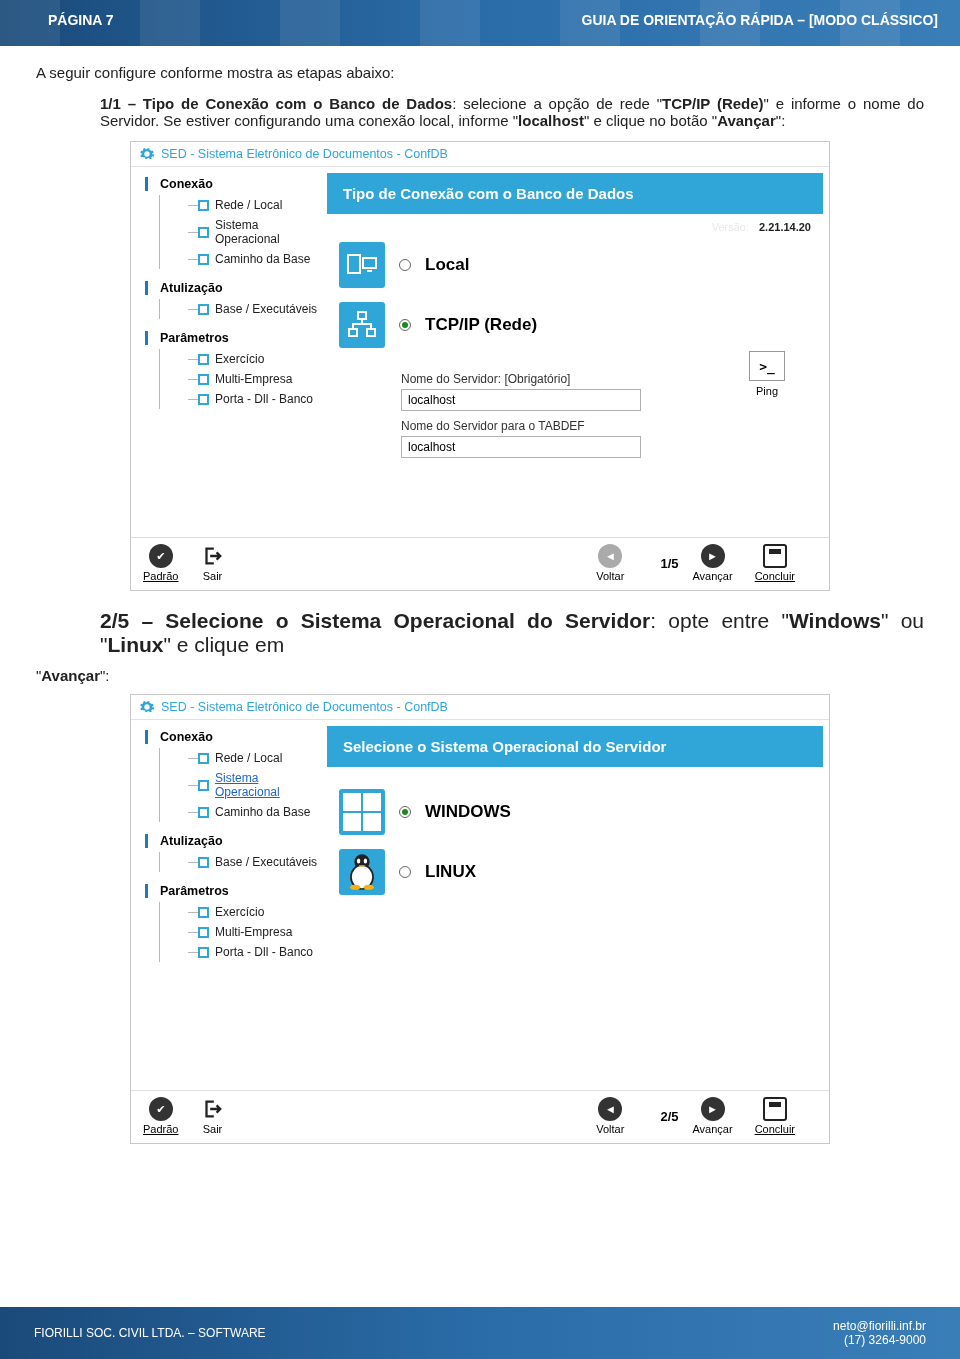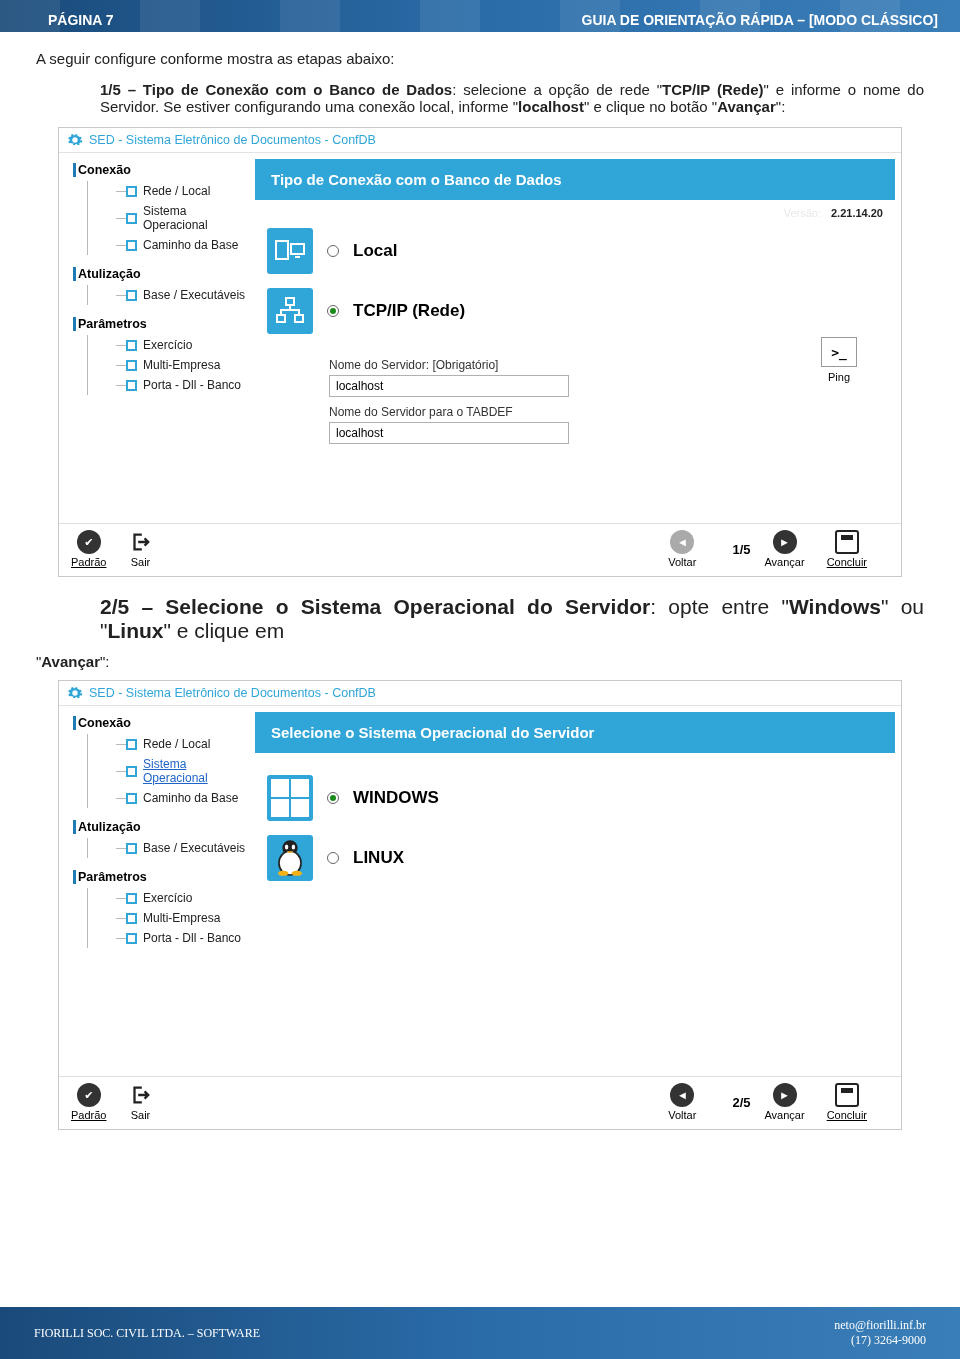--- a/index.html
+++ b/index.html
@@ -1,38 +1,38 @@
 <!DOCTYPE html>
 <html><head>
 <meta charset="utf-8">
 <style>
   * { box-sizing: border-box; margin: 0; padding: 0; }
   body { width: 960px; height: 1359px; font-family: "Segoe UI", Arial, sans-serif; background: #fff; position: relative; }
-  .header-banner { height: 32px; background: linear-gradient(90deg, #1a4a7a 0%, #2a6ca8 50%, #3a7eb8 100%); position: relative; overflow: hidden; }
+  .header-banner { height: 46px; background: linear-gradient(90deg, #1a4a7a 0%, #2a6ca8 50%, #3a7eb8 100%); position: relative; overflow: hidden; }
   .header-banner::before { content:""; position:absolute; inset:0; background: repeating-linear-gradient(90deg, rgba(255,255,255,0.08) 0 60px, transparent 60px 140px); }
   .hdr-left { position:absolute; left:48px; top:12px; color:#fff; font-weight:bold; font-size:14px; }
   .hdr-right { position:absolute; right:22px; top:12px; color:#fff; font-weight:bold; font-size:14px; }
   .page-body { padding: 18px 36px 0 36px; }
   .intro { font-size:15px; color:#222; margin-bottom:14px; }
   .step { font-size:15px; color:#222; margin:12px 0 12px 64px; text-align: justify; }
   .step .lead { font-weight:bold; }
   .step .hl { font-weight:bold; }
   .step2 { font-size:21px; color:#222; margin:14px 0 10px 0; text-align: justify; }
   .step2 .lead { font-weight:bold; }
   .step2 .hl { font-weight:bold; }
   .avancar-label { font-size:15px; color:#222; margin-bottom:10px; }
-  .window { border:1px solid #c9c9c9; background:#fff; margin:4px auto 0 auto; width:844px; font-size:12.5px; }
+  .window { border:1px solid #c9c9c9; background:#fff; margin:4px auto 0 auto; width:700px; font-size:12.5px; }
   .win-title { display:flex; align-items:center; gap:6px; padding:4px 8px; background:#fff; border-bottom:1px solid #e2e2e2; }
   .gear-icon { width:16px; height:16px; color:#2fa5d8; }
   .win-title-text { color:#2fa5d8; font-size:12.5px; }
   .win-body { display:flex; min-height:370px; }
   .win-body.short { min-height:370px; }
   .side { width:196px; padding:10px 6px 10px 14px; }
   .tree-sec { margin-bottom:12px; }
-  .tree-title { font-weight:bold; font-size:12.5px; padding-left:2px; border-left:3px solid #1e7bb5; margin-bottom:4px; }
+  .tree-title { font-weight:bold; font-size:12.5px; padding-left:12px; border-left:3px solid #1e7bb5; margin-bottom:4px; }
   .tree-items { margin-left:14px; border-left:1px solid #b8b8b8;padding-left:28px; }
   .tree-item { display:flex; align-items:center; gap:6px; padding:3px 0 3px 10px; position:relative; }
   .tree-item::before { content:""; position:absolute; left:0; top:50%; width:10px; height:1px; background:#b8b8b8; }
   .tree-box { width:11px; height:11px; border:2px solid #2fa5d8; background:#fff; flex-shrink:0; }
   .tree-label { font-size:12px; color:#222; }
   .tree-label.link { color:#1e64c8; text-decoration: underline; }
   .main { flex:1; position:relative; }
   .panel-head { background:#2fa5d8; color:#fff; font-weight:bold; font-size:15px; padding:12px 16px; margin:6px 6px 0 0; }
   .ver-badge { position:absolute; right:18px; top:54px; color:#e8e8e8; font-size:11px; }
   .ver-badge .v { color:#222; font-weight:bold; margin-left:10px; }
@@ -49,39 +49,39 @@
   .win-footer { border-top:1px solid #ddd; padding:6px 12px 8px 12px; display:flex; align-items:center; }
   .fbtn { display:flex; flex-direction:column; align-items:center; gap:2px; margin-right:22px; font-size:11px; cursor:pointer; }
   .fbtn .ico { width:24px; height:24px; display:flex; align-items:center; justify-content:center; }
   .fbtn .lbl u { text-decoration: underline; }
   .spacer { flex:1; }
   .pager { font-weight:bold; font-size:13px; margin:0 14px; }
   .circ { width:24px; height:24px; border-radius:50%; background:#333; color:#fff; display:flex; align-items:center; justify-content:center; }
   .circ.gray { background:#aaa; }
   .save-ico { width:24px; height:24px; border:2px solid #222; border-radius:3px; position:relative; }
   .save-ico::after { content:""; position:absolute; left:4px; top:3px; width:12px; height:5px; background:#222; }
-  .footer-banner { position:absolute; bottom:0; left:0; right:0; height:52px; background: linear-gradient(90deg, #1a4a7a 0%, #2a6ca8 50%, #3a7eb8 100%); display:flex; align-items:center; justify-content:space-between; padding:0 34px; color:#fff; font-size:12px;font-family:Liberation Serif, serif; }
+  .footer-banner { position:absolute; bottom:0; left:0; right:0; height:52px; background: linear-gradient(90deg, #1a4a7a 0%, #2a6ca8 50%, #3a7eb8 100%); display:flex; align-items:center; justify-content:space-between; padding:0 34px; color:#fff; font-size:12px; }
   .windows-tiles { display:grid; grid-template-columns:18px 18px; grid-template-rows:18px 18px; gap:2px; }
   .windows-tiles span { background:#fff; }
   .tux { width:34px; height:38px; }
 </style>
 </head>
 <body>
 
 <div class="header-banner">
   <div class="hdr-left">PÁGINA 7</div>
   <div class="hdr-right">GUIA DE ORIENTAÇÃO RÁPIDA – [MODO CLÁSSICO]</div>
 </div>
 
 <div class="page-body">
 
   <p class="intro">A seguir configure conforme mostra as etapas abaixo:</p>
 
   <p class="step">
-    <span class="lead">1/5 – Tipo de Conexão com o Banco de Dados</span><span>: selecione a opção de rede "</span><span class="hl">TCP/IP (Rede)</span><span>" e informe o nome do Servidor. Se estiver configurando uma conexão local, informe "</span><span class="hl">localhost</span><span>" e clique no botão "</span><span class="hl">Avançar</span><span>":</span>
+    <span class="lead">1/1 – Tipo de Conexão com o Banco de Dados</span><span>: selecione a opção de rede "</span><span class="hl">TCP/IP (Rede)</span><span>" e informe o nome do Servidor. Se estiver configurando uma conexão local, informe "</span><span class="hl">localhost</span><span>" e clique no botão "</span><span class="hl">Avançar</span><span>":</span>
   </p>
 
   <div class="window">
     <div class="win-title">
       <svg class="gear-icon" viewBox="0 0 24 24">
           <path fill="currentColor" d="M12 8a4 4 0 1 0 0 8 4 4 0 0 0 0-8zm9 4l2 1-1 3-2-.5a8 8 0 0 1-1.5 1.5l.5 2-3 1-1-2h-2l-1 2-3-1 .5-2A8 8 0 0 1 5 16.5L3 17l-1-3 2-1v-2L2 10l1-3 2 .5A8 8 0 0 1 6.5 6L6 4l3-1 1 2h2l1-2 3 1-.5 2A8 8 0 0 1 19 7.5l2-.5 1 3-2 1v2z"></path>
         </svg>
       <span class="win-title-text">SED - Sistema Eletrônico de Documentos - ConfDB</span>
     </div>
     <div class="win-body">

